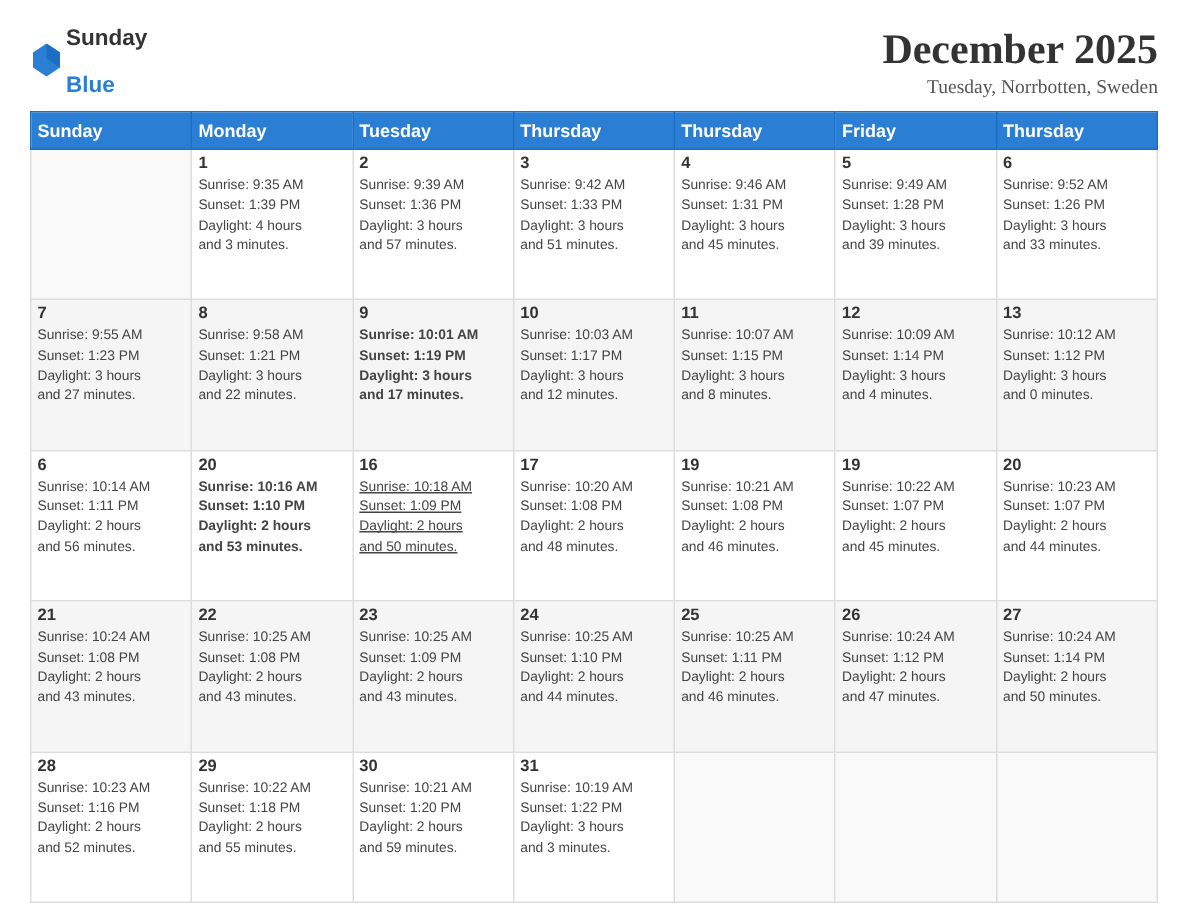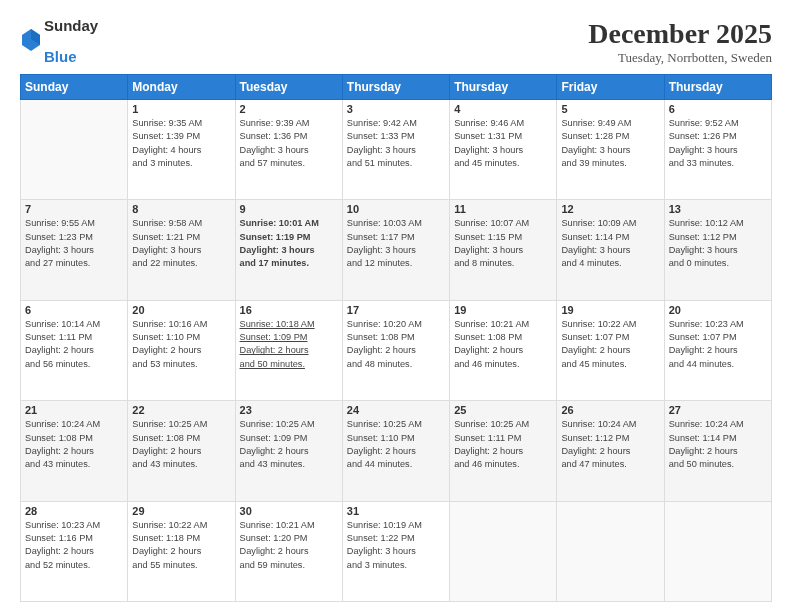--- a/index.html
+++ b/index.html
@@ -242,21 +242,21 @@
         <tr>
           <td class="row-white">
             <span class="day-num">6</span>
             <div class="day-info" style="white-space: pre-line;">Sunrise: 10:14 AM
 Sunset: 1:11 PM
 Daylight: 2 hours
 and 56 minutes.</div>
           </td>
           <td class="row-white">
             <span class="day-num">20</span>
-            <div class="day-info" style="white-space: pre-line;">Sunrise: 10:16 AM
+            <div class="day-info" style="white-space: pre-line; font-weight: bold;">Sunrise: 10:16 AM
 Sunset: 1:10 PM
 Daylight: 2 hours
 and 53 minutes.</div>
           </td>
           <td class="row-white">
             <span class="day-num">16</span>
             <div class="day-info" style="white-space: pre-line; text-decoration: underline;">Sunrise: 10:18 AM
 Sunset: 1:09 PM
 Daylight: 2 hours
 and 50 minutes.</div>

